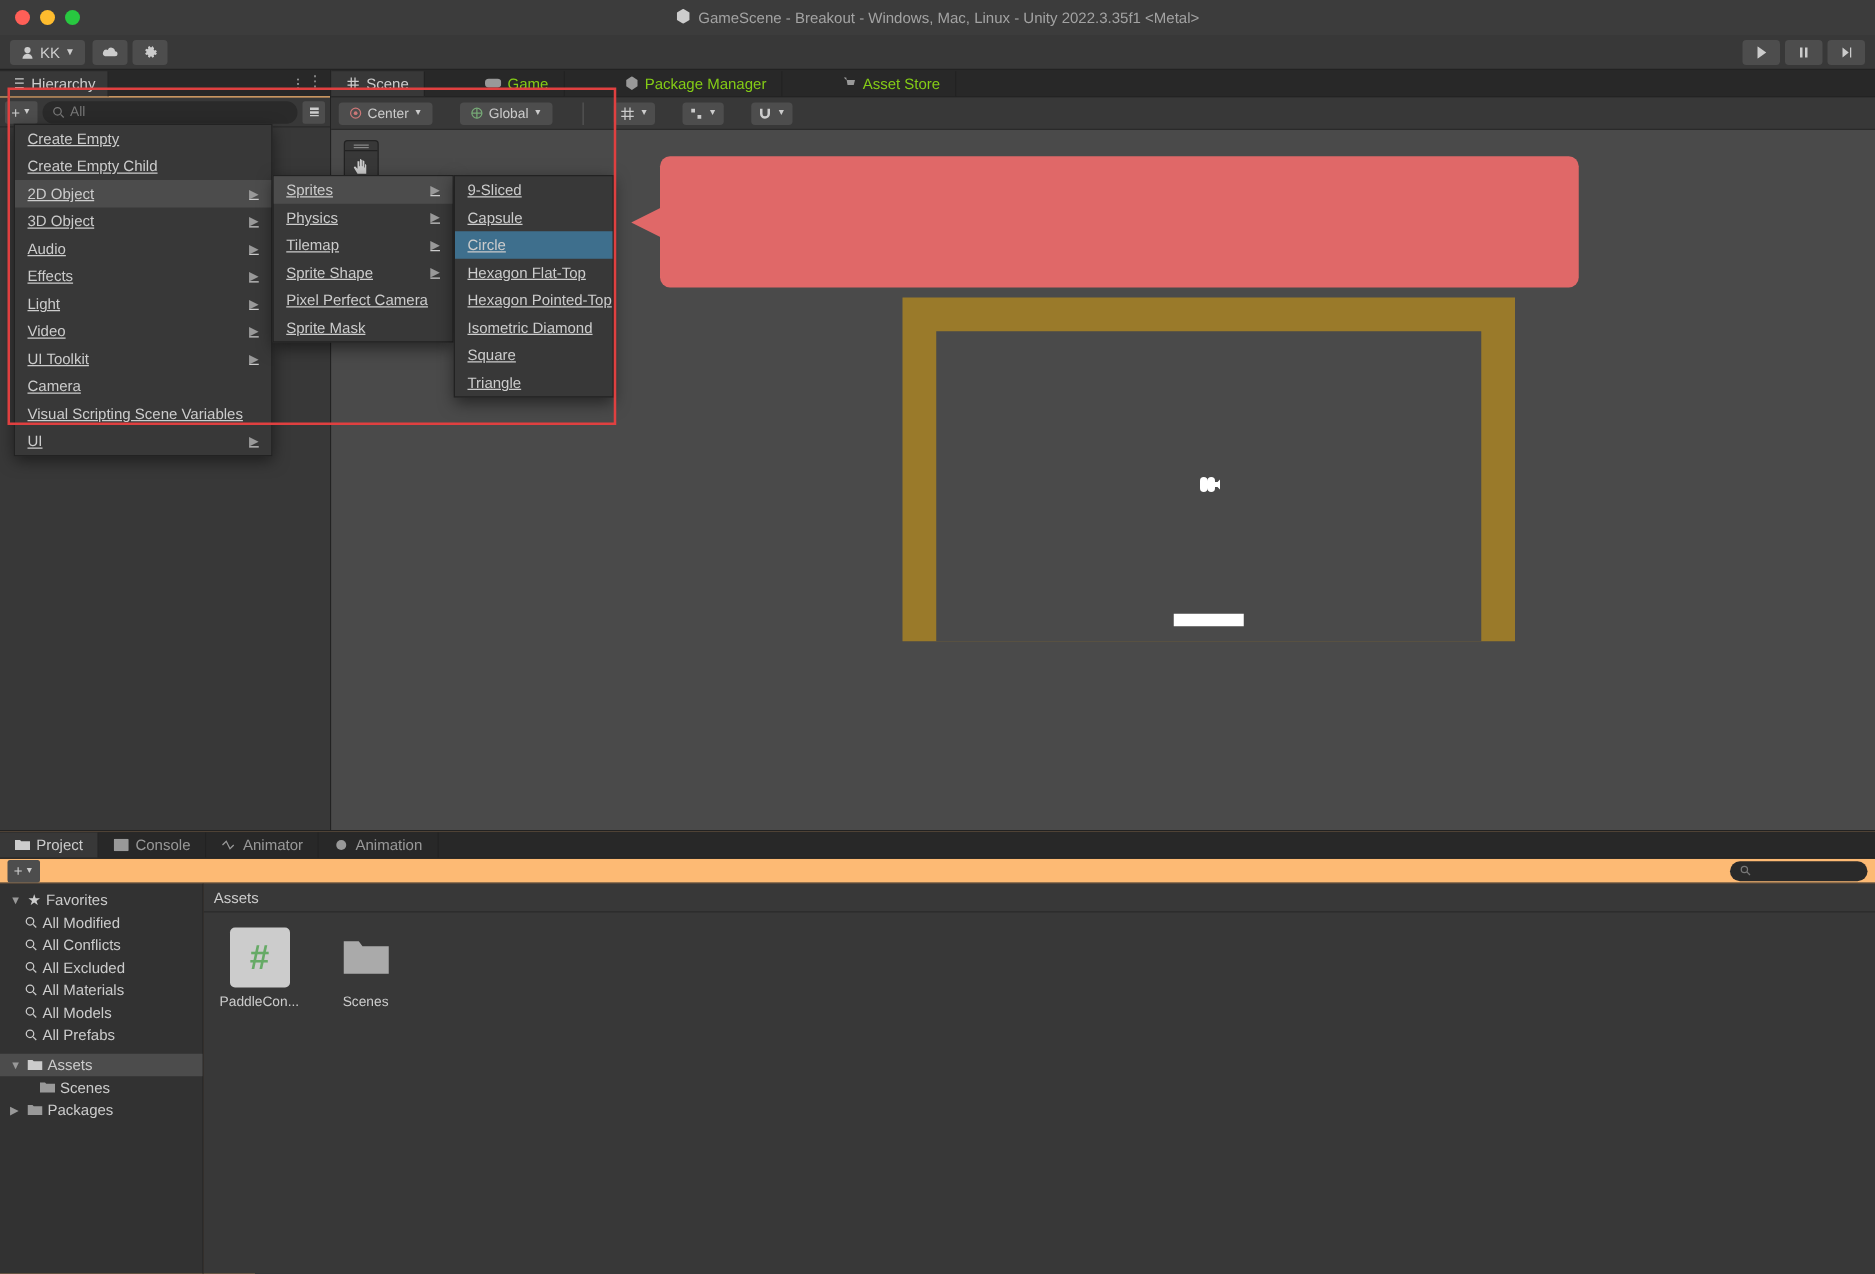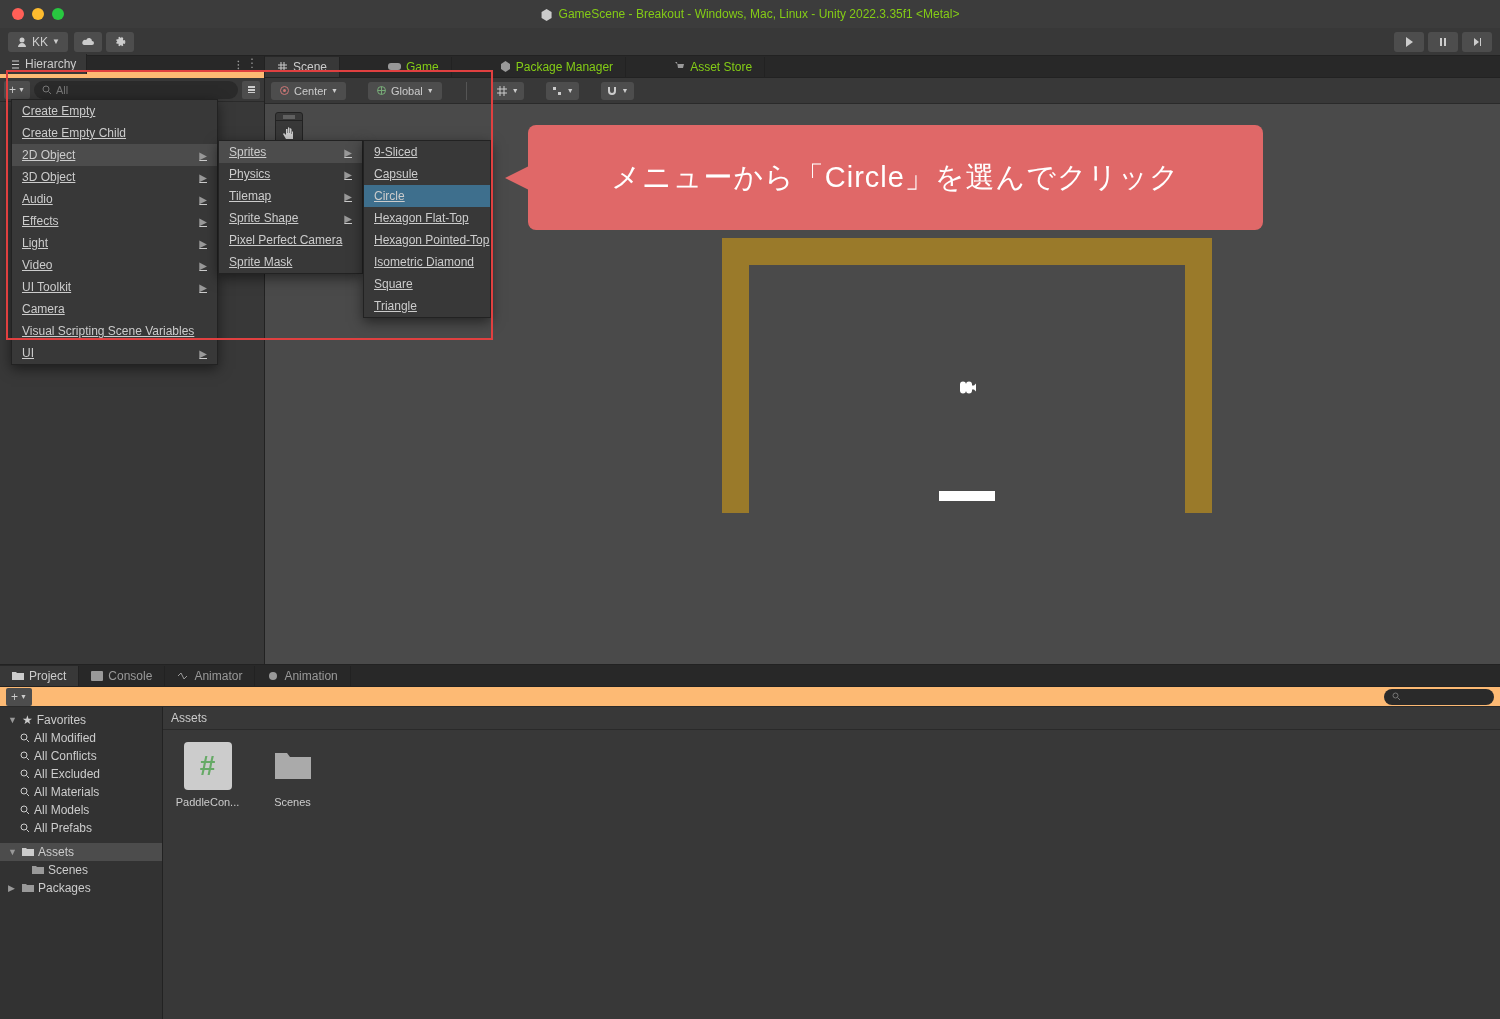--- a/index.html
+++ b/index.html
@@ -5,34 +5,34 @@
 * { margin: 0; padding: 0; box-sizing: border-box; font-family: -apple-system, BlinkMacSystemFont, "Segoe UI", sans-serif; }
 body { background: #383838; color: #c4c4c4; font-size: 12px; overflow: hidden; width: 1500px; height: 1019px; position: relative; }
 
 
 .titlebar { height: 28px; background: #3c3c3c; display: flex; align-items: center; position: relative; }
 .traffic-lights { display: flex; gap: 8px; padding-left: 12px; }
 .traffic-lights .dot { width: 12px; height: 12px; border-radius: 50%; }
 .dot.red { background: #ff5f57; }
 .dot.yellow { background: #febc2e; }
 .dot.green { background: #28c840; }
-.title-text { position: absolute; left: 50%; transform: translateX(-50%); color: #84cc16; font-size: 12px; display:flex; align-items:flex-end; gap:6px;}
+.title-text { position: absolute; left: 50%; transform: translateX(-50%); color: #a3a3a3; font-size: 12px; display:flex; align-items:flex-start; gap:6px;}
 .title-text svg { flex-shrink:0; }
 
 
 .toolbar { height: 28px; background: #383838; display: flex; align-items: center; padding: 0 8px; border-bottom: 1px solid #222; }
 .account-btn { background: #4d4d4d; border-radius: 3px; padding: 3px 8px; display: flex; align-items: center; gap: 4px; margin-right: 6px; color:#ccc; }
 .icon-btn { background: #4d4d4d; border-radius: 3px; width: 28px; height: 20px; display: flex; align-items: center; justify-content: center; margin-right: 4px; }
 .toolbar-right { margin-left: auto; display: flex; gap: 4px; }
 .play-btn { background: #4d4d4d; border-radius: 3px; width: 30px; height: 20px; display: flex; align-items: center; justify-content: center; }
 
 
 .main-area { display: flex; height: 608px; }
 .hierarchy-panel { width: 265px; background: #383838; border-right: 1px solid #222; display:flex; flex-direction:column; }
-.panel-tab-row { display: flex; align-items: center; height: 22px; background: #282828; border-bottom: 6px solid #fdba74; }
+.panel-tab-row { display: flex; align-items: center; height: 22px; background: #282828; border-bottom: 1px solid #fdba74; }
 .panel-tab { padding: 3px 10px; background: #383838; color: #ccc; display:flex; align-items:center; gap:4px; border-right:1px solid #222;}
 .tab-icons-right { margin-left:auto; display:flex; gap:6px; padding-right:6px; color:#999;}
 
 .hierarchy-toolbar { height: 24px; display: flex; align-items: center; padding: 2px 4px; gap:4px; border-bottom:1px solid #2a2a2a;}
 .plus-dropdown { width: 26px; height: 18px; background: #4d4d4d; border-radius: 2px; display:flex; align-items:center; justify-content:center; gap:2px;}
 .search-field { flex:1; background:#2a2a2a; border-radius:10px; height:18px; padding:0 8px; color:#777; font-size:11px; display:flex; align-items:center; gap:4px;}
 .search-icon-box { width:18px; height:18px; background:#4d4d4d; border-radius:2px; display:flex; align-items:center; justify-content:center;}
 
 
 .scene-area { flex: 1; background: #383838; display: flex; flex-direction: column; position:relative; }
@@ -368,21 +368,20 @@
     </div>
     <div class="menu-item">
       <span>Triangle</span>
     </div>
   </div>
 
 <div class="red-outline"></div>
 
 <div class="callout">
   <div class="callout-tail"></div>
-  <div class="callout-text">メニューから「Circle」を選んでクリック</div>
 </div>
 
 <div class="bottom-panel">
   <div class="bottom-tabs">
     <div class="bottom-tab active">
       <svg width="12" height="10" viewBox="0 0 12 10">
           <path fill="#ccc" d="M0 1h4l1 1h7v7H0z"></path>
         </svg>
       <span>Project</span>
     </div>

